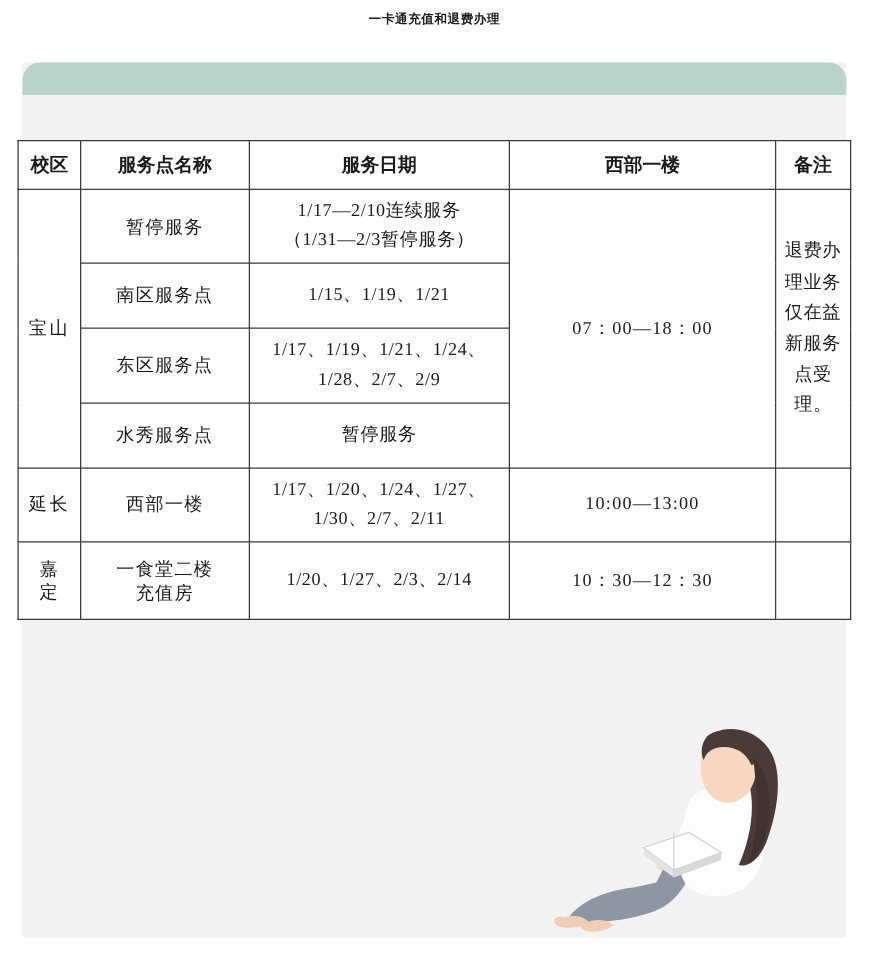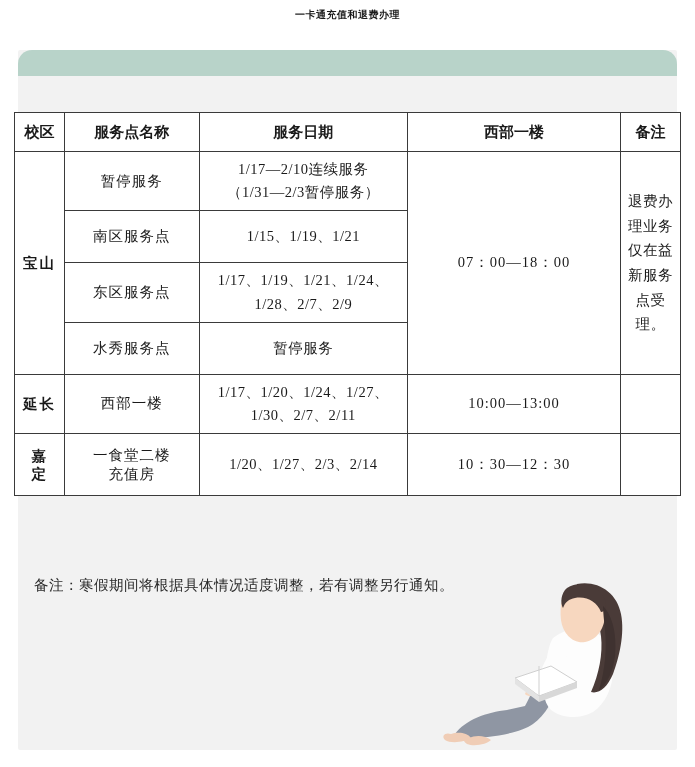--- a/index.html
+++ b/index.html
@@ -67,21 +67,21 @@
     height: 26px;
     font-size: 15px;
   }
   .col-campus { width: 50px; }
   .col-point { width: 134px; }
   .col-dates { width: 208px; }
   .col-time { width: 212px; }
   .col-note { width: 60px; }
 
   .campus-cell {
-    font-weight: bold;
+    font-weight: normal;
     letter-spacing: 2px;
   }
   .campus-vert {
     display: inline-block;
     line-height: 1.25;
   }
   .point-cell {
     color: #2a2a2a;
     letter-spacing: 1px;
   }
@@ -197,21 +197,20 @@
           <td class="point-cell" style="white-space: pre-line;">一食堂二楼
 充值房</td>
           <td class="dates-cell">1/20、1/27、2/3、2/14</td>
           <td class="time-cell">10：30—12：30</td>
           <td></td>
         </tr>
       </tbody>
     </table>
   </div>
 
-  <div class="footnote">备注：寒假期间将根据具体情况适度调整，若有调整另行通知。</div>
 
   <div class="illo">
     <svg viewBox="0 0 230 180" width="230" height="180" xmlns="http://www.w3.org/2000/svg">
 
       <path d="M28 164 C 38 150, 60 142, 80 140 L 98 136 C 104 126, 108 112, 112 106 L 132 112 C 128 128, 118 146, 106 154 C 92 164, 60 168, 40 168 Z" fill="#8f96a3"></path>
       <path d="M112 106 C 120 92, 126 80, 134 74 L 150 86 C 144 98, 138 108, 132 112 Z" fill="#8f96a3"></path>
 
       <path d="M24 164 C 18 162, 14 166, 18 170 C 24 174, 38 172, 44 168 C 40 162, 30 162, 24 164 Z" fill="#f0cdb6"></path>
       <path d="M42 168 C 38 166, 34 170, 40 174 C 48 177, 60 174, 64 170 C 58 165, 48 165, 42 168 Z" fill="#f0cdb6"></path>
 

